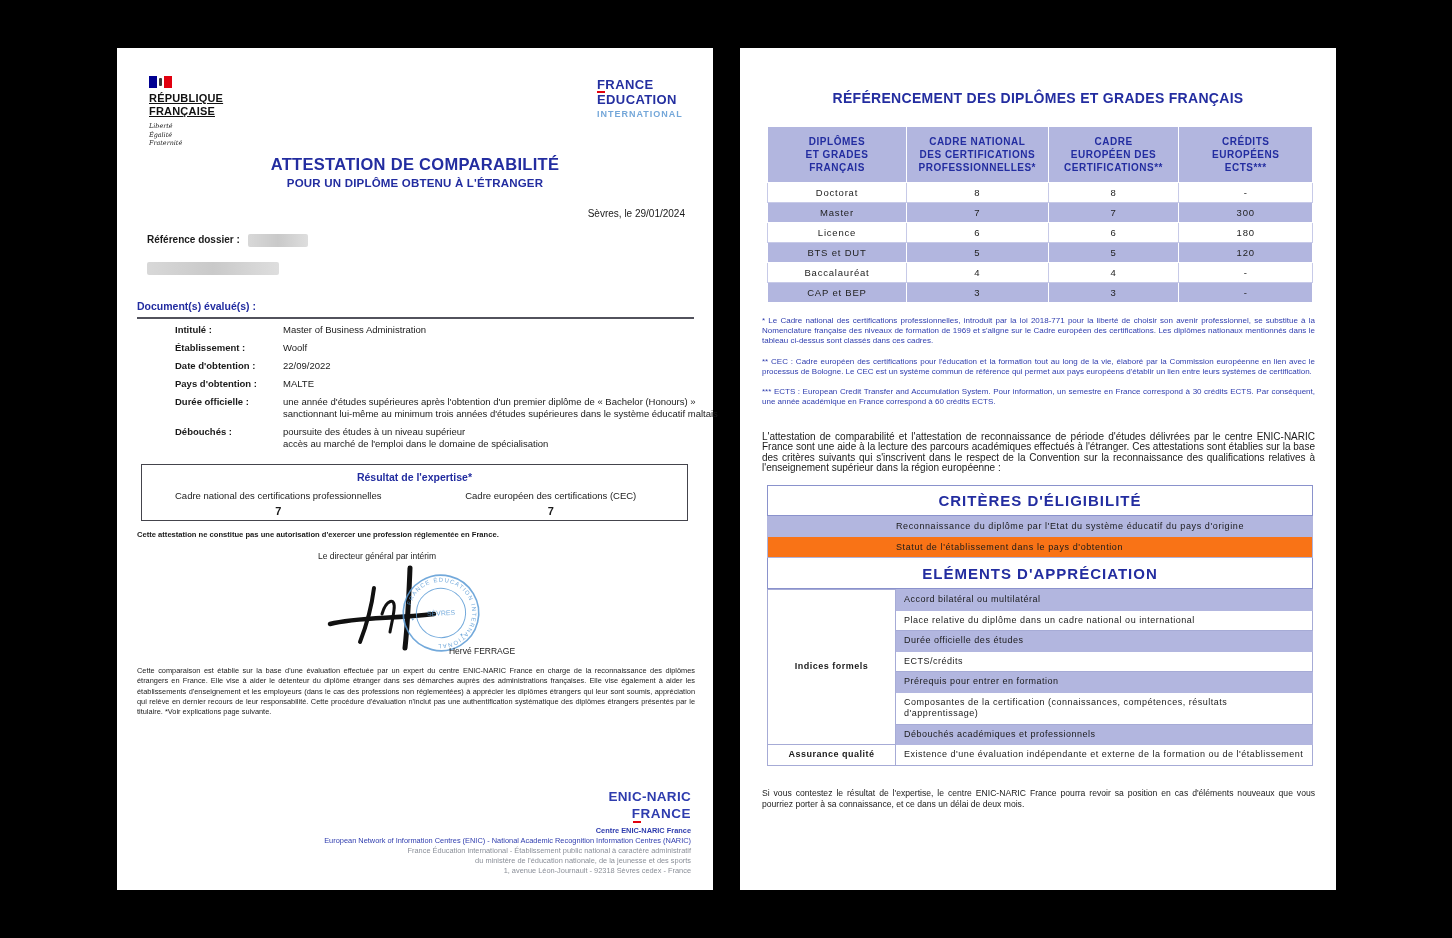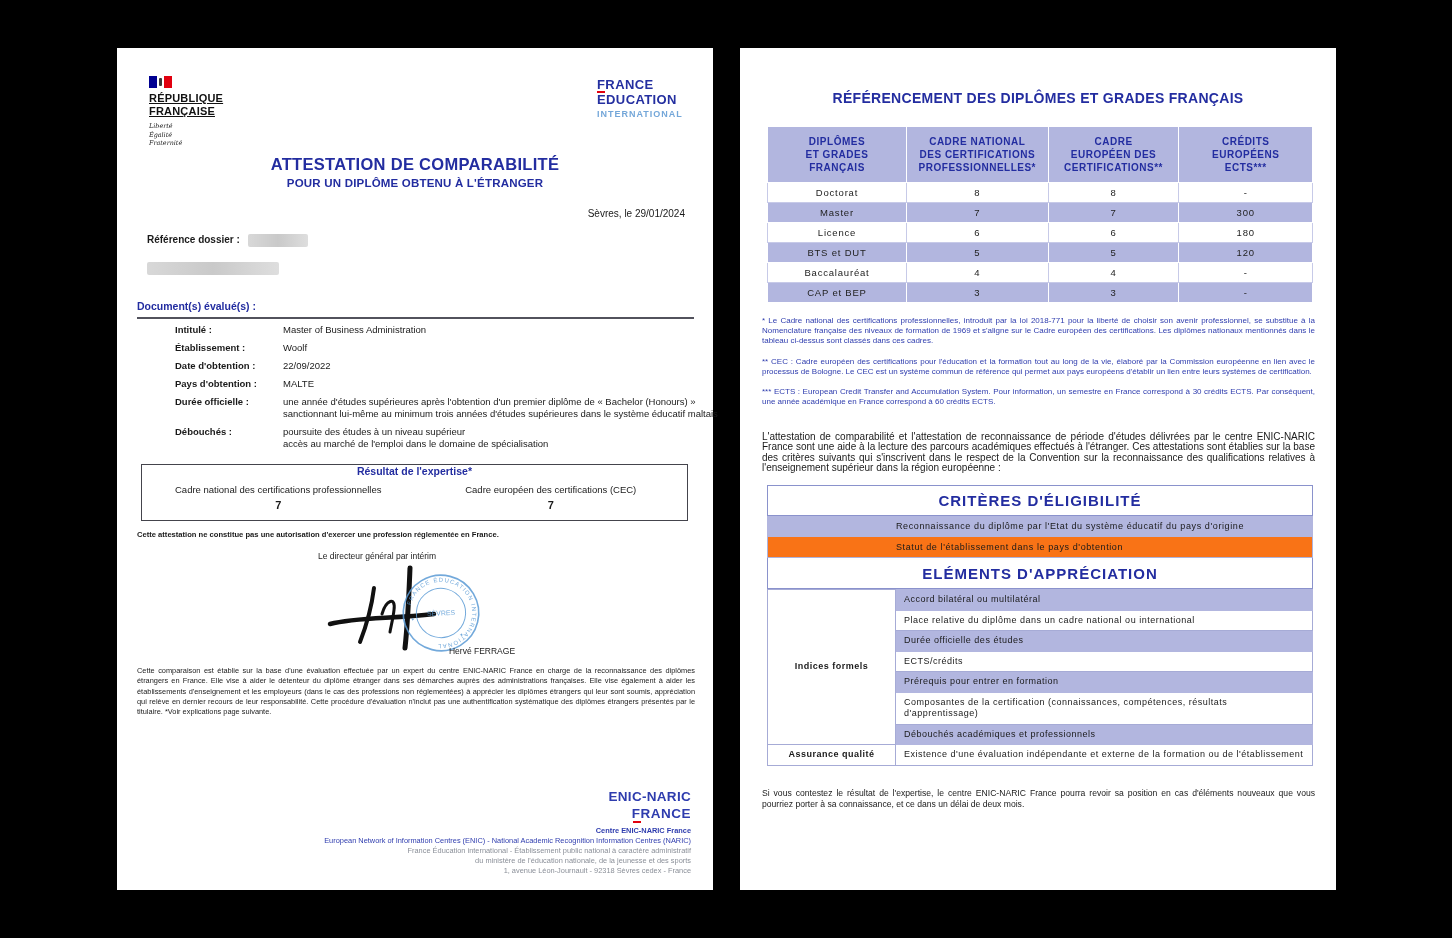--- a/index.html
+++ b/index.html
@@ -38,21 +38,21 @@
   .redact-addr { position:absolute; left:30px; top:214px; width:132px; }
 
   .doc-heading-wrap { position:absolute; left:20px; top:248px; width:557px; border-bottom:2px solid #52525c; padding-bottom:3px; }
   .doc-heading { color:#232da0; font-weight:bold; font-size:10.5px; }
 
   .fields { position:absolute; left:30px; top:276px; width:546px;margin-left:28px; }
   .field-row { display:flex; margin-bottom:6px; }
   .field-label { width:108px; flex:none; font-weight:bold; font-size:9.5px; color:#1a1a1a; line-height:12px; }
   .field-value { flex:1; font-size:9.5px; color:#1a1a1a; line-height:12px; white-space:pre-line; }
 
-  .result-box { position:absolute; left:24px; top:416px; width:547px; height:57px; border:1.4px solid #44444c; }
+  .result-box { position:absolute; left:24px; top:416px; width:547px; height:57px; border:1.4px solid #44444c; padding-top:6px; }
   .result-title { text-align:center; color:#232da0; font-weight:bold; font-size:10.5px; }
   .result-cols { display:flex; margin-top:7px; }
   .result-col { width:50%; text-align:center; }
   .result-col .lbl { font-size:9.5px; color:#1a1a1a; }
   .result-col .val { font-size:11px; font-weight:bold; color:#1a1a1a; margin-top:4px; }
 
   .regulated-note { position:absolute; left:20px; top:482px; font-size:7.6px; font-weight:bold; color:#1a1a1a; }
 
   .signatory-title { position:absolute; left:160px; top:503px; width:200px; text-align:center; font-size:8.5px; color:#1a1a1a; }
   .signature-svg { position:absolute; left:205px; top:514px; }

